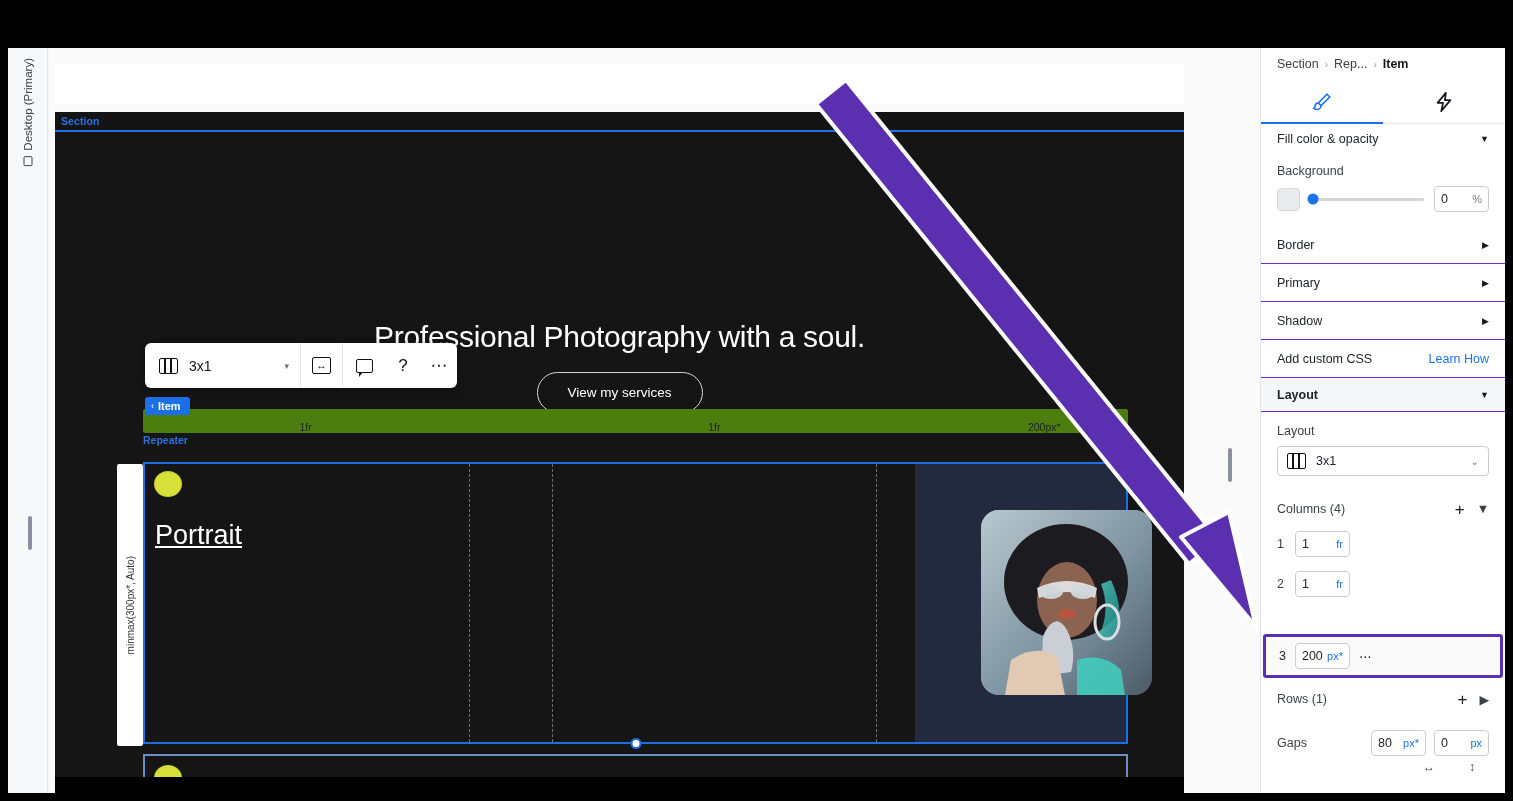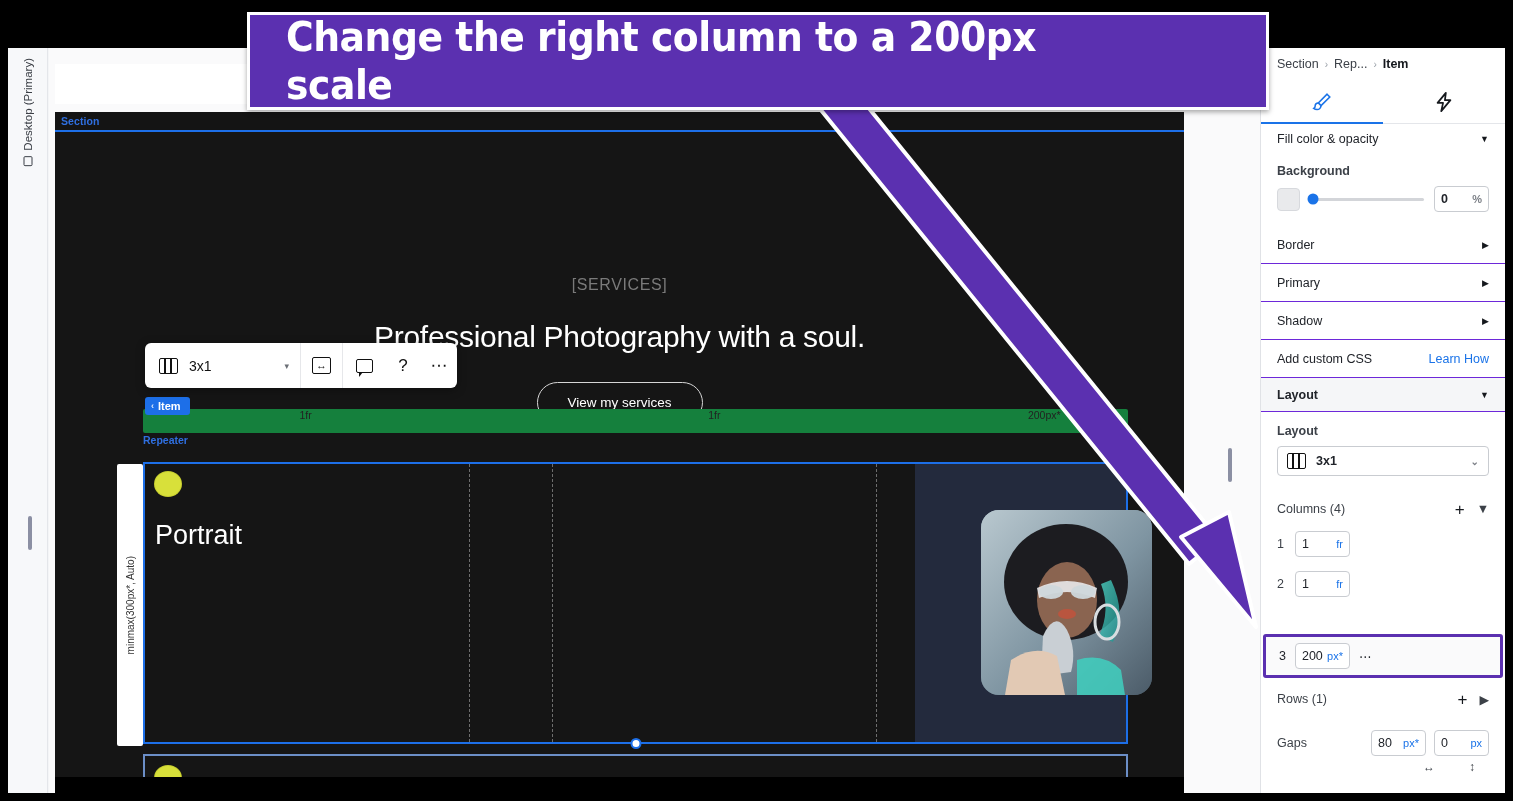--- a/index.html
+++ b/index.html
@@ -81,21 +81,21 @@
     position: absolute; left: 0; right: 0; top: 144px;
     text-align: center;
     color: #7a7a7a; font-size: 16px; letter-spacing: .6px;
   }
   .hero-title {
     position: absolute; left: 0; right: 0; top: 188px;
     text-align: center;
     color: #ffffff; font-size: 30px; font-weight: 400; letter-spacing: -.3px;
   }
   .hero-btn {
-    position: absolute; left: 50%; top: 250px;
+    position: absolute; left: 50%; top: 240px;
     transform: translateX(-50%);
     padding: 12px 30px;
     border: 1px solid #d6d6d6; border-radius: 40px;
     color: #fff; font-size: 13.5px;
     background: transparent;
   }
   
   .toolbar {
     position: absolute; left: 90px; top: 231px;
     height: 45px;
@@ -148,22 +148,22 @@
     background: #1d6fe8; color: #fff;
     font-size: 11px; font-weight: 600;
     padding: 3px 9px 3px 6px; border-radius: 3px;
     display: flex; align-items: center; gap: 4px;
     z-index: 25;
   }
   .item-badge .chev { font-size: 9px; opacity: .85; }
   
   .col-ruler {
     position: absolute; left: 88px; top: 297px; right: 56px; height: 24px;
-    background: #15803d; border-radius: 2px;
-    display: flex; align-items: flex-start;
+    background: #4d7c0f; border-radius: 2px;
+    display: flex; align-items: flex-end;
     font-size: 10.5px; color: #222;
     overflow: hidden; z-index: 20;
   }
   .col-seg { display:flex; align-items:center; justify-content:center; }
   .col-gap { background: #eceef4; border-left: 1px solid #cdd6e8; border-right: 1px solid #cdd6e8; }
   .repeater-lbl {
     position: absolute; left: 88px; top: 322px;
     font-size: 10.5px; font-weight: 700; color: #2f6fe0;
     z-index: 20;
   }
@@ -199,21 +199,21 @@
     width: 11px; height: 11px; border-radius: 50%;
     background: #fff; border: 2px solid #1d6fe8;
   }
   .badge-dot {
     position: absolute; width: 26px; height: 24px; border-radius: 50%;
     background: #d8e03a;
     box-shadow: 0 0 0 1px #c9d02f;
   }
   .cell-title {
     position: absolute;
-    color: #fff; font-size: 27px; font-weight: 400;
+    color: #fff; font-size: 27px; font-weight: 400; text-decoration: underline;
   }
   .cell-desc {
     position: absolute;
     color: #e9e9e9; font-size: 14.5px; line-height: 1.55;
     width: 300px;
   }
   .thumb {
     position: absolute;
     border-radius: 18px;
     overflow: hidden;
@@ -263,21 +263,21 @@
   }
   .row {
     height: 38px; display: flex; align-items: center; justify-content: space-between;
     padding: 0 16px;
     border-bottom: 1px solid #6d28d9;
   }
   .row.section-head { background: #f5f6f8; font-weight: 700; height: 34px; }
   .row .arrow { color: #15181d; font-size: 9px; }
   .row .caretdown { color: #15181d; font-size: 9px; }
   .link { color: #1a73e8; }
-  .grp { padding: 10px 16px 4px; font-weight: bold; }
+  .grp { padding: 10px 16px 4px; }
   .lbl { font-size: 12.5px; color: #3c4148; margin-bottom: 8px; }
   .swatch-row { display: flex; align-items: center; gap: 10px; margin-bottom: 10px; }
   .swatch { width: 23px; height: 23px; border-radius: 4px; background: #e9eaec; border: 1px solid #d7d9dd; flex: none; }
   .slider { position: relative; flex: 1; height: 3px; background: #d3d5d9; border-radius: 2px; }
   .slider .knob { position: absolute; left: 0; top: 50%; transform: translate(-50%,-50%);
                   width: 11px; height: 11px; border-radius: 50%; background: #1a73e8; }
   .numbox {
     width: 55px; height: 26px; border: 1px solid #c9ccd1; border-radius: 4px;
     display: flex; align-items: center; justify-content: space-between;
     padding: 0 6px; font-size: 12.5px; background: #fff; flex: none;
@@ -356,21 +356,20 @@
     </div>
 
     <div class="canvas-wrap">
       <div class="page-white"></div>
 
       <div class="stage">
         <div class="stage-label">Section</div>
 
         <div class="section-frame">
 
-          <div class="hero-eyebrow">[SERVICES]</div>
           <div class="hero-title">Professional Photography with a soul.</div>
           <div class="hero-btn">View my services</div>
 
           <div class="row-lbl">
             <span>minmax(300px*, Auto)</span>
           </div>
 
           <div class="repeat-item">
             <div class="guide-v" style="left:33%"></div>
             <div class="guide-v" style="left:41.5%"></div>
@@ -594,17 +593,14 @@
     </div>
   </div>
 
   <svg class="arrow-svg" viewBox="0 0 1513 801">
     <g>
       <path d="M812 100 L1185 560 L1215 536 L842 76 Z" fill="#5b30b0" stroke="#ffffff" stroke-width="4" stroke-linejoin="round"></path>
       <path d="M1177 533 L1252 623 L1225 508 Z" fill="#5b30b0" stroke="#ffffff" stroke-width="4" stroke-linejoin="round"></path>
     </g>
   </svg>
 
-  <div class="callout">
-    <span>Change the right column to a 200px scale</span>
-  </div>
 
 </div>
 
 </body></html>

